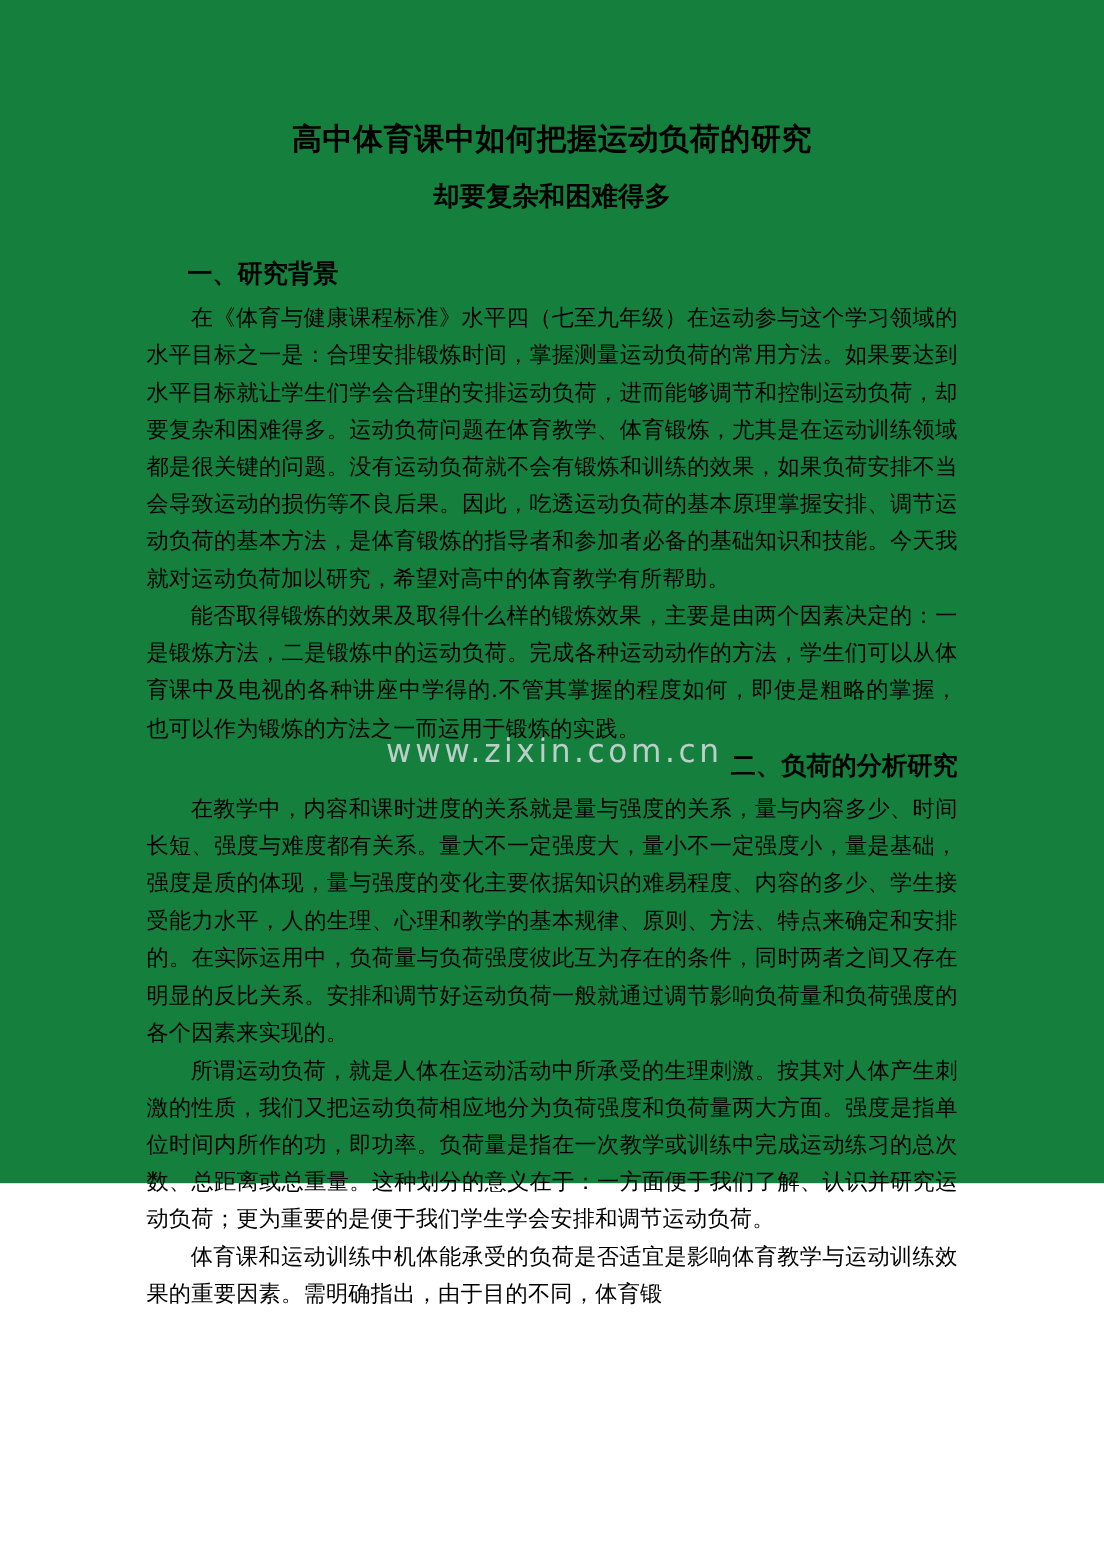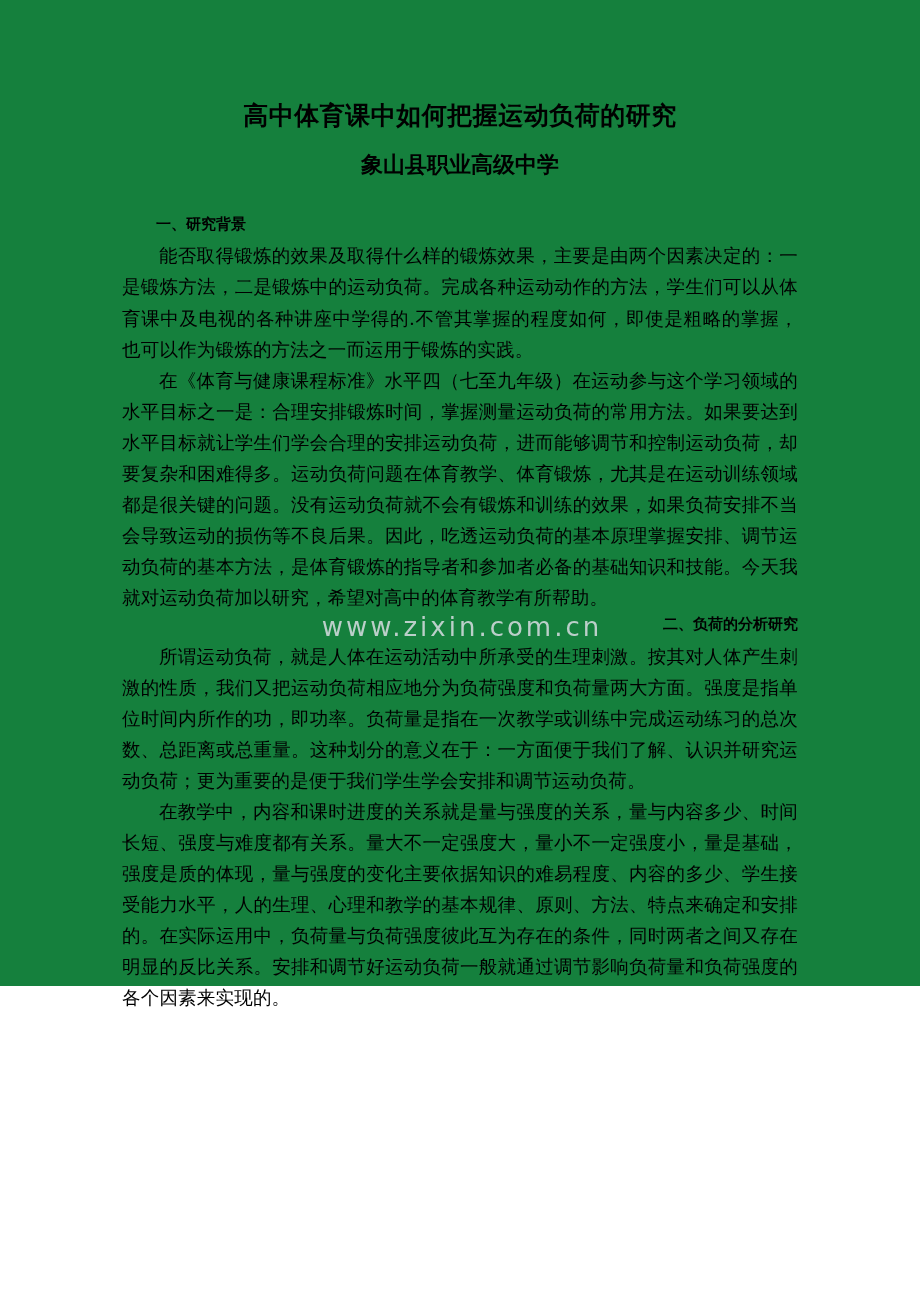--- a/index.html
+++ b/index.html
@@ -39,23 +39,23 @@
   }
   .doc-subtitle {
     text-align: center;
     font-size: 22px;
     font-weight: bold;
     line-height: 1.3;
     margin: 0 0 34px 0;
     font-family: "DejaVu Sans", "Liberation Sans", sans-serif;
   }
   .section-heading {
-    font-size: 15px;
+    font-size: 21px;
     font-weight: bold;
-    font-family: Liberation Serif, serif;
+    font-family: Liberation Sans, sans-serif;
     margin: 0 0 4px 0;
     text-indent: 34px;
     line-height: 1.55;
   }
   .section-heading.indent-more {
     text-indent: 50px;
     text-align: right;
   }
   p.body-text {
     font-size: 18.5px;
@@ -86,29 +86,30 @@
   }
 </style>
 </head>
 <body>
 
 <div class="page">
 
   <div class="content">
 
     <h1 class="doc-title">高中体育课中如何把握运动负荷的研究</h1>
-    <h2 class="doc-subtitle">象山县职业高级中学</h2>
+    <h2 class="doc-subtitle">却要复杂和困难得多</h2>
 
     <h3 class="section-heading">一、研究背景</h3>
+    <p class="body-text">在《体育与健康课程标准》水平四（七至九年级）在运动参与这个学习领域的水平目标之一是：合理安排锻炼时间，掌握测量运动负荷的常用方法。如果要达到水平目标就让学生们学会合理的安排运动负荷，进而能够调节和控制运动负荷，却要复杂和困难得多。运动负荷问题在体育教学、体育锻炼，尤其是在运动训练领域都是很关键的问题。没有运动负荷就不会有锻炼和训练的效果，如果负荷安排不当会导致运动的损伤等不良后果。因此，吃透运动负荷的基本原理掌握安排、调节运动负荷的基本方法，是体育锻炼的指导者和参加者必备的基础知识和技能。今天我就对运动负荷加以研究，希望对高中的体育教学有所帮助。</p>
     <p class="body-text">能否取得锻炼的效果及取得什么样的锻炼效果，主要是由两个因素决定的：一是锻炼方法，二是锻炼中的运动负荷。完成各种运动动作的方法，学生们可以从体育课中及电视的各种讲座中学得的.不管其掌握的程度如何，即使是粗略的掌握，也可以作为锻炼的方法之一而运用于锻炼的实践。</p>
-    <p class="body-text">在《体育与健康课程标准》水平四（七至九年级）在运动参与这个学习领域的水平目标之一是：合理安排锻炼时间，掌握测量运动负荷的常用方法。如果要达到水平目标就让学生们学会合理的安排运动负荷，进而能够调节和控制运动负荷，却要复杂和困难得多。运动负荷问题在体育教学、体育锻炼，尤其是在运动训练领域都是很关键的问题。没有运动负荷就不会有锻炼和训练的效果，如果负荷安排不当会导致运动的损伤等不良后果。因此，吃透运动负荷的基本原理掌握安排、调节运动负荷的基本方法，是体育锻炼的指导者和参加者必备的基础知识和技能。今天我就对运动负荷加以研究，希望对高中的体育教学有所帮助。</p>
 
     <h3 class="section-heading indent-more">二、负荷的分析研究</h3>
+    <p class="body-text">在教学中，内容和课时进度的关系就是量与强度的关系，量与内容多少、时间长短、强度与难度都有关系。量大不一定强度大，量小不一定强度小，量是基础，强度是质的体现，量与强度的变化主要依据知识的难易程度、内容的多少、学生接受能力水平，人的生理、心理和教学的基本规律、原则、方法、特点来确定和安排的。在实际运用中，负荷量与负荷强度彼此互为存在的条件，同时两者之间又存在明显的反比关系。安排和调节好运动负荷一般就通过调节影响负荷量和负荷强度的各个因素来实现的。</p>
     <p class="body-text">所谓运动负荷，就是人体在运动活动中所承受的生理刺激。按其对人体产生刺激的性质，我们又把运动负荷相应地分为负荷强度和负荷量两大方面。强度是指单位时间内所作的功，即功率。负荷量是指在一次教学或训练中完成运动练习的总次数、总距离或总重量。这种划分的意义在于：一方面便于我们了解、认识并研究运动负荷；更为重要的是便于我们学生学会安排和调节运动负荷。</p>
-    <p class="body-text">在教学中，内容和课时进度的关系就是量与强度的关系，量与内容多少、时间长短、强度与难度都有关系。量大不一定强度大，量小不一定强度小，量是基础，强度是质的体现，量与强度的变化主要依据知识的难易程度、内容的多少、学生接受能力水平，人的生理、心理和教学的基本规律、原则、方法、特点来确定和安排的。在实际运用中，负荷量与负荷强度彼此互为存在的条件，同时两者之间又存在明显的反比关系。安排和调节好运动负荷一般就通过调节影响负荷量和负荷强度的各个因素来实现的。</p>
+    <p class="body-text">体育课和运动训练中机体能承受的负荷是否适宜是影响体育教学与运动训练效果的重要因素。需明确指出，由于目的不同，体育锻</p>
 
   </div>
 
   <div class="watermark">
     <span class="wm-inner">www.zixin.com.cn</span>
   </div>
 
 </div>
 
 </body></html>

